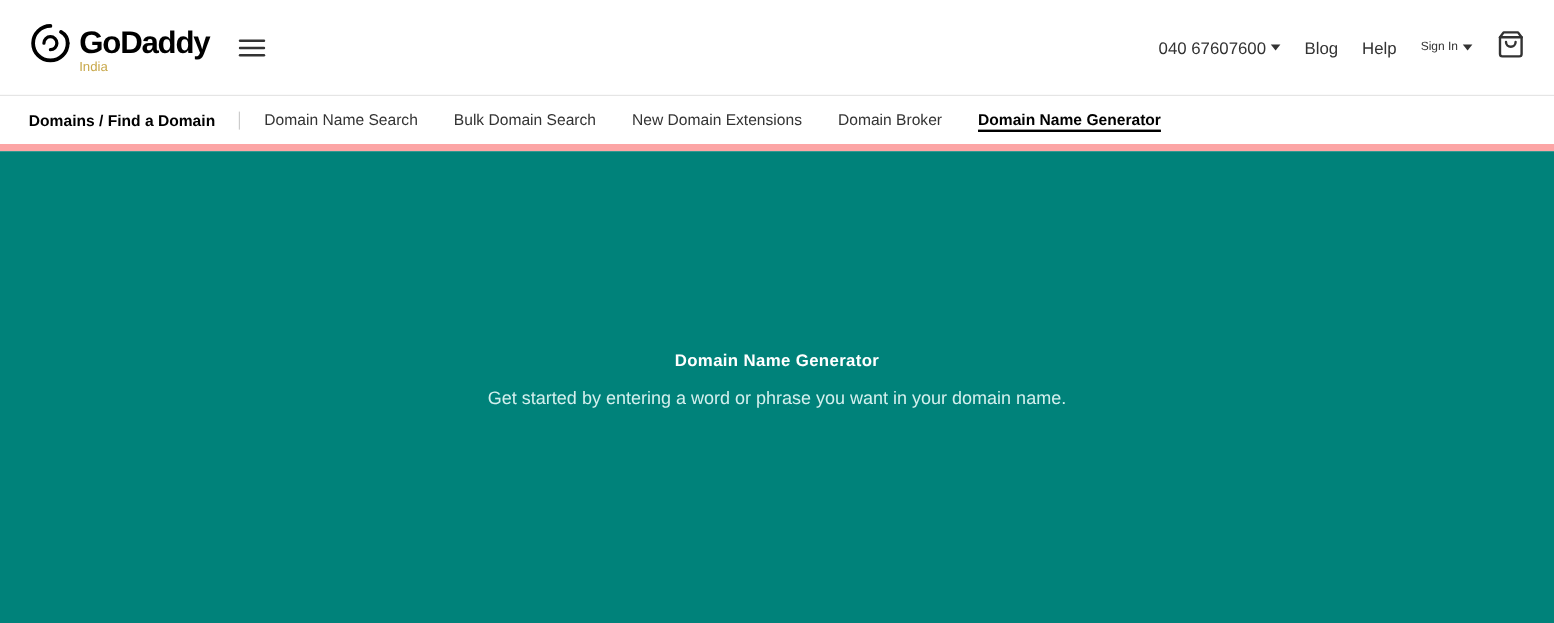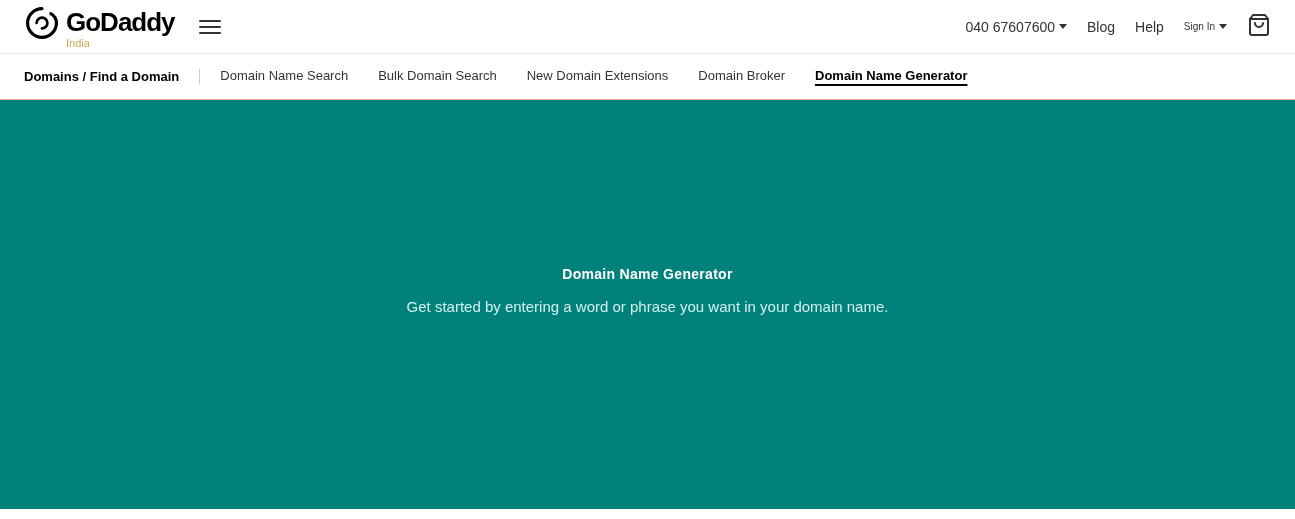--- a/index.html
+++ b/index.html
@@ -4,21 +4,21 @@
   <style>
     * { margin: 0; padding: 0; box-sizing: border-box; }
     body { font-family: Arial, sans-serif; width: 1295px; height: 519px; overflow: hidden; }
 
     
     .header {
       display: flex;
       align-items: center;
       justify-content: space-between;
       padding: 0 24px;
-      height: 54px;
+      height: 80px;
       background: #fff;
       border-bottom: 1px solid #e5e5e5;
     }
     .header-left {
       display: flex;
       align-items: center;
       gap: 20px;
     }
     .logo-area {
       display: flex;
@@ -97,21 +97,21 @@
       cursor: pointer;
     }
 
     
     .subnav {
       display: flex;
       align-items: center;
       padding: 0 24px;
       height: 46px;
       background: #fff;
-      border-bottom: 1px solid #fca5a5;
+      border-bottom: 6px solid #fca5a5;
       gap: 0;
     }
     .subnav-brand {
       font-size: 13px;
       font-weight: 700;
       color: #000;
       white-space: nowrap;
       padding-right: 20px;
       border-right: 1px solid #ccc;
       margin-right: 20px;

